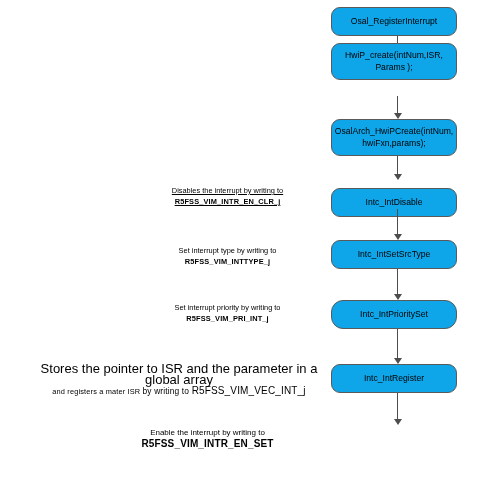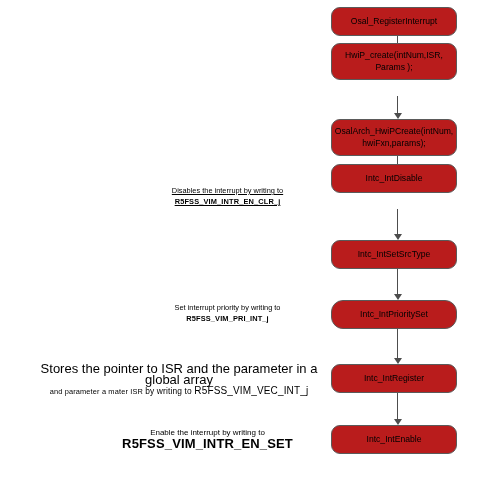--- a/index.html
+++ b/index.html
@@ -20,39 +20,39 @@
   }
 
   
   .node {
     position: absolute;
     left: 331px;
     width: 126px;
     box-sizing: border-box;
     border: 1.2px solid #5a5a5a;
     border-radius: 9px;
-    background: #b91c1c;
+    background: #0ea5e9;
     color: #000000;
     font-size: 8.6px;
     line-height: 11.5px;
     text-align: center;
     display: flex;
     align-items: center;
     justify-content: center;
     padding: 2px 4px;
   }
   .node .label {
     display: block;
     white-space: pre-line;
   }
 
   .node.n0 { top: 7px;   height: 29px; }
   .node.n1 { top: 43px;  height: 37px; }
   .node.n2 { top: 119px; height: 37px; }
-  .node.n3 { top: 164px; height: 29px; }
+  .node.n3 { top: 188px; height: 29px; }
   .node.n4 { top: 240px; height: 29px; }
   .node.n5 { top: 300px; height: 29px; border-radius: 12px; }
   .node.n6 { top: 364px; height: 29px; }
   .node.n7 { top: 425px; height: 29px; }
 
   
   .arrow {
     position: absolute;
     left: 393px;
     width: 9px;
@@ -119,21 +119,21 @@
     font-weight: normal;
     font-size: 10px;
     letter-spacing: 0.15px;
   }
   .note.m6 .line2 .mid {
     font-size: 8.4px;
   }
 
   .note.m7 { top: 427px; left: 110px; width: 195px; }
   .note.m7 .line1 { font-size: 8px; }
-  .note.m7 .line2 { font-size: 13px; }
+  .note.m7 .line2 { font-size: 10px; }
 </style>
 </head>
 <body>
 
 <div id="diagram">
 
   <div class="node n0">
     <span class="label">Osal_RegisterInterrupt</span>
   </div>
 
@@ -191,38 +191,39 @@
 
   <div class="node n6">
     <span class="label">Intc_IntRegister</span>
   </div>
 
   <div class="arrow a6">
     <span class="stem"></span>
     <span class="head"></span>
   </div>
 
-  <div class="node n7">
-    <span class="label">Intc_IntEnable</span>
-  </div>
 
   <div class="note m3">
     <span class="line1">Disables the interrupt by writing to</span>
     <span class="line2">R5FSS_VIM_INTR_EN_CLR_j</span>
   </div>
 
+  <div class="note m4">
+    <span class="line1">Set interrupt type by writing to</span>
+    <span class="line2">R5FSS_VIM_INTTYPE_j</span>
+  </div>
 
   <div class="note m5">
     <span class="line1">Set interrupt priority by writing to</span>
     <span class="line2">R5FSS_VIM_PRI_INT_j</span>
   </div>
 
   <div class="note m6">
     <span class="line1">Stores the pointer to ISR and the parameter in a global array</span>
-    <span class="line2"><span>and parameter a mater ISR </span><span class="mid">by writing to </span><span class="strong">R5FSS_VIM_VEC_INT_j</span></span>
+    <span class="line2"><span>and registers a mater ISR </span><span class="mid">by writing to </span><span class="strong">R5FSS_VIM_VEC_INT_j</span></span>
   </div>
 
   <div class="note m7">
     <span class="line1">Enable the interrupt by writing to</span>
     <span class="line2">R5FSS_VIM_INTR_EN_SET</span>
   </div>
 
 </div>
 
 </body></html>

